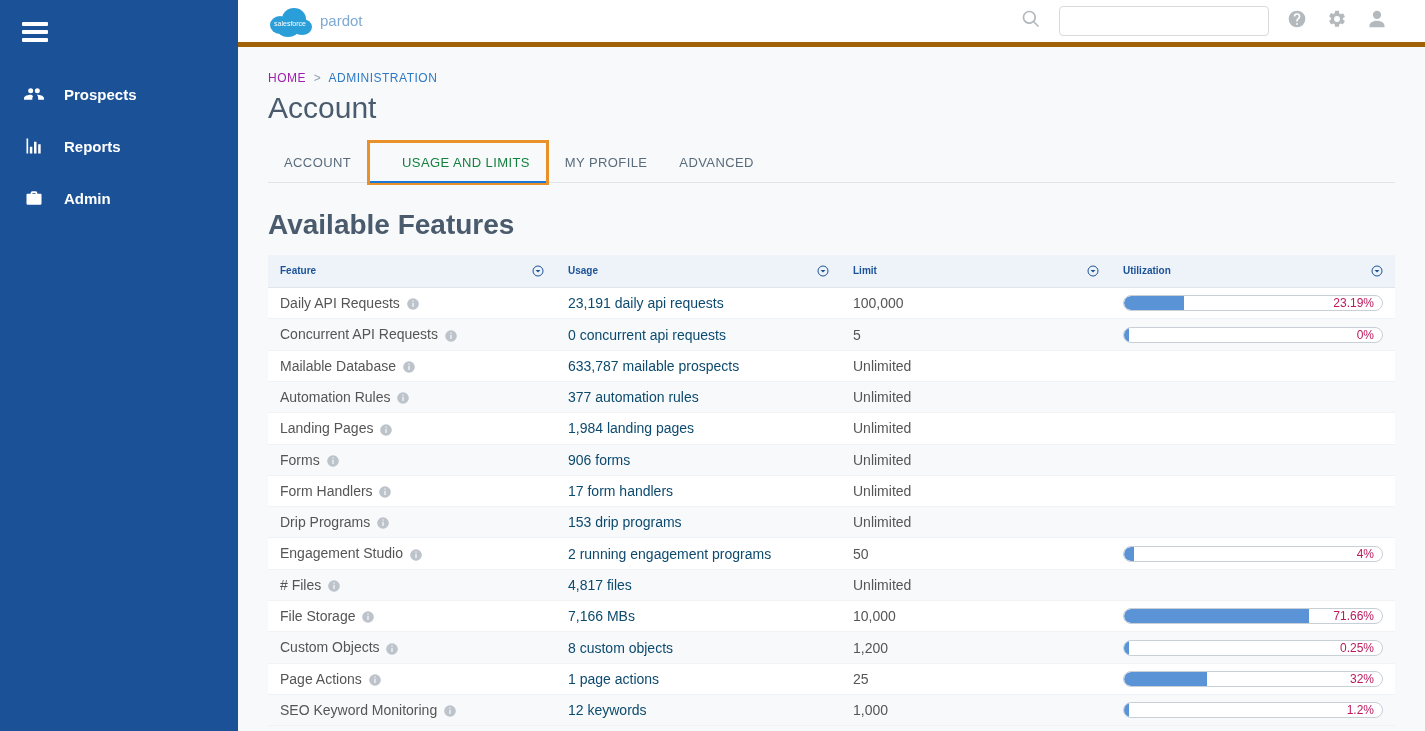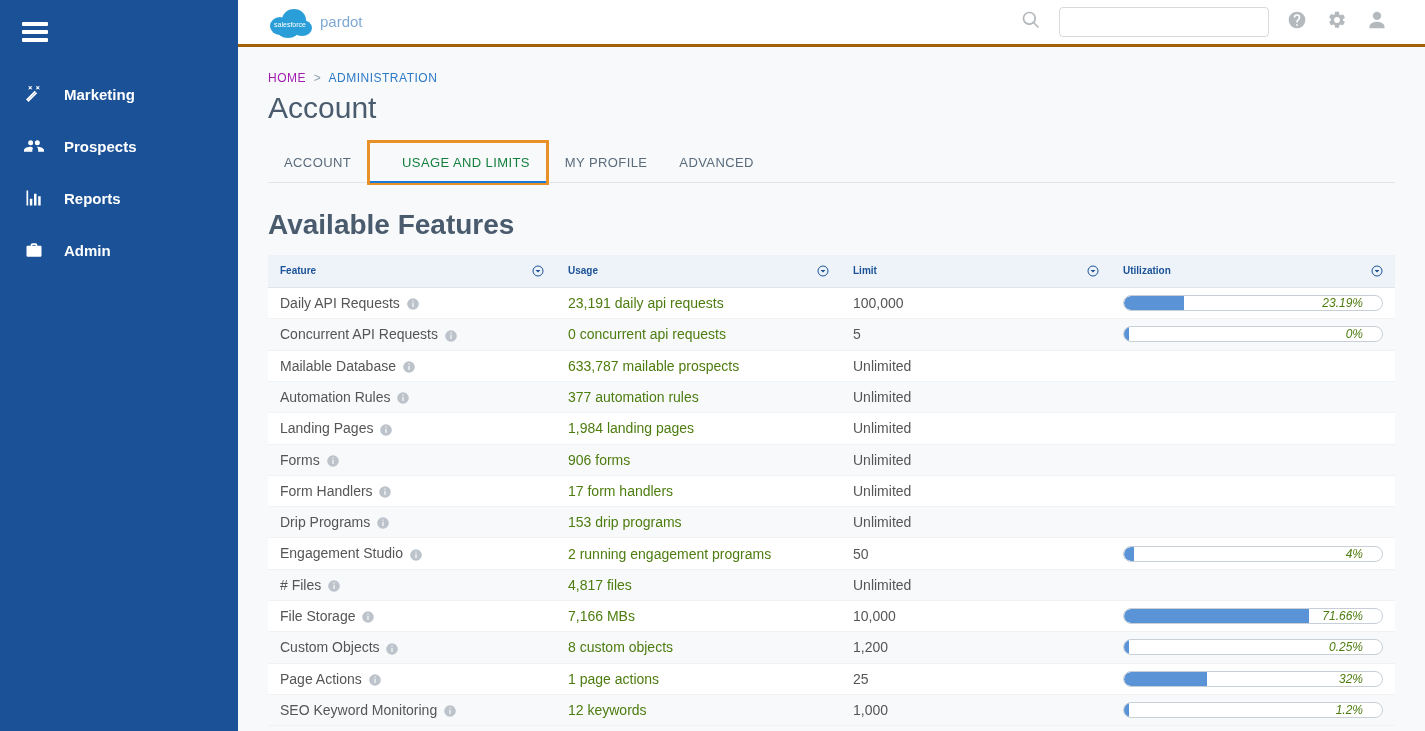--- a/index.html
+++ b/index.html
@@ -9,21 +9,21 @@
 
 .sidebar { width:238px; background:#1b5297; color:#fff; flex-shrink:0; padding-top:18px; }
 .hamburger { padding:0 22px 22px; cursor:pointer; }
 .hamburger div { width:26px; height:4px; background:#fff; margin:4px 0; border-radius:1px; }
 .nav-item { display:flex; align-items:center; padding:16px 22px; cursor:pointer; font-size:15px; font-weight:600; }
 .nav-item .nav-icon { width:24px; margin-right:18px; display:flex; align-items:center; justify-content:center; }
 .nav-item .nav-icon svg { width:20px; height:20px; fill:#fff; }
 
 
 .main { flex:1; display:flex; flex-direction:column; background:#f7f9fb; }
-.topbar { height:48px; background:#fff; border-bottom:3px solid #a16207; display:flex; align-items:center; padding:0 28px; }
+.topbar { height:48px; background:#fff; border-bottom:5px solid #a16207; display:flex; align-items:center; padding:0 28px; }
 .logo { display:flex; align-items:center; }
 .logo-cloud { width:48px; height:32px; position:relative; }
 .logo-text { color:#7fa9d3; font-size:15px; margin-left:6px; font-weight:400; }
 .topbar-spacer { flex:1; }
 .top-icon { color:#b4b9be; margin:0 10px; cursor:pointer; }
 .top-icon svg { width:20px; height:20px; fill:#b4b9be; }
 .search-box { width:210px; height:30px; border:1px solid #d7dadd; border-radius:4px; margin:0 8px; }
 
 .content { padding:24px 30px; overflow:auto; }
 .breadcrumb { font-size:12px; letter-spacing:.5px; color:#2c79c6; text-transform:uppercase; margin-bottom:6px; }
@@ -40,48 +40,40 @@
 
 table.features { width:100%; border-collapse:collapse; background:#fff; }
 .features th { text-align:left; padding:10px 12px; font-size:10px; font-weight:700; color:#1b5297; background:#eef3fa; border-bottom:1px solid #e1e5ea; white-space:nowrap; }
 .features th .sort-icon { float:right; }
 .features th.col-util { width:270px; }
 .features th.col-limit { width:270px; }
 .features th.col-usage { width:285px; }
 .features th .sort-icon svg { width:12px; height:12px; fill:#1b5297; vertical-align:middle; }
 .features td { padding:7px 12px; font-size:14px; border-bottom:1px solid #f0f3f6; color:#555; }
 .features tbody tr:nth-child(even) td { background:#f7f9fb; }
-.features td.usage a { color:#4d7c0f; text-decoration:none; cursor:pointer; }
+.features td.usage a { color:#0c4a6e; text-decoration:none; cursor:pointer; }
 .info-icon { display:inline-block; width:14px; height:14px; vertical-align:middle; margin-left:2px; }
 .info-icon svg { width:14px; height:14px; fill:#bcc3cb; }
 
 .util-cell { display:flex; align-items:center; justify-content:flex-end; }
 .util-bar { position:relative; width:260px; height:16px; border:1px solid #c8cfd6; border-radius:9px; background:#fff; overflow:hidden; }
 .util-fill { position:absolute; left:0; top:0; bottom:0; background:#5a94d6; border-radius:9px 0 0 9px; }
-.util-label { position:absolute; right:19px; top:0; bottom:0; display:flex; align-items:center; font-size:12px; color:#4d7c0f;font-style:italic; }
+.util-label { position:absolute; right:8px; top:0; bottom:0; display:flex; align-items:center; font-size:12px; color:#be185d; }
 </style>
 </head>
 <body>
 
 <div class="app">
   <aside class="sidebar">
     <div class="hamburger">
       <div></div>
         <div></div>
         <div></div>
     </div>
     <div id="nav-container">
-        <div class="nav-item">
-          <span class="nav-icon">
-            <svg viewBox="0 0 24 24">
-              <path d="M7.5 5.6L5 7l1.4-2.5L5 2l2.5 1.4L10 2 8.6 4.5 10 7 7.5 5.6zM19 2l-1.4 2.5L19 7l-2.5-1.4L14 7l1.4-2.5L14 2l2.5 1.4L19 2zm-6.2 6.2l3 3L5.4 21.6l-3-3L12.8 8.2zm1.4 1.4L3.8 20l.2.2L14.4 9.8l-.2-.2z"></path>
-            </svg>
-          </span>
-          <span>Marketing</span>
-        </div>
         <div class="nav-item">
           <span class="nav-icon">
             <svg viewBox="0 0 24 24">
               <path d="M16 11a3 3 0 100-6 3 3 0 000 6zM8 11a3 3 0 100-6 3 3 0 000 6zm0 2c-2.67 0-8 1.34-8 4v2h10v-2c0-.9.3-1.7.8-2.4C9.9 13.4 8.9 13 8 13zm8 0c-.3 0-.6 0-.9.04 1.2.86 1.9 2 1.9 3.96v2h7v-2c0-2.66-5.33-4-8-4z"></path>
             </svg>
           </span>
           <span>Prospects</span>
         </div>
         <div class="nav-item">
           <span class="nav-icon">

